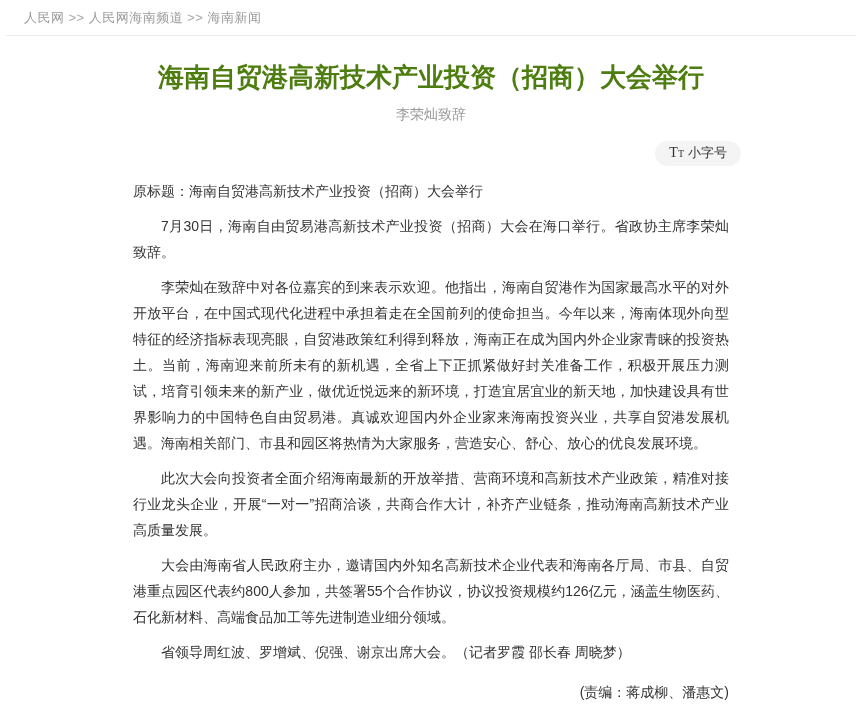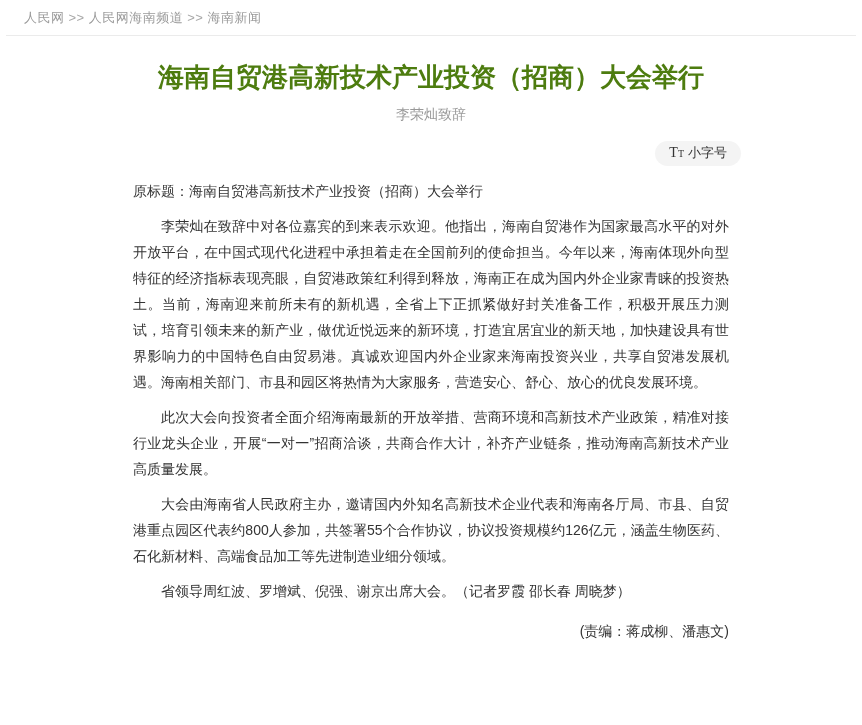--- a/index.html
+++ b/index.html
@@ -118,20 +118,21 @@
   </div>
 
   <div class="tools-row">
     <span class="font-size-pill">
       <span class="t-icon"><span class="t-big">T</span><span class="t-small">T</span></span><span class="pill-label">小字号</span>
     </span>
   </div>
 
   <div class="article-body">
     <p class="original-title">原标题：海南自贸港高新技术产业投资（招商）大会举行</p>
+    <p class="para">7月30日，海南自由贸易港高新技术产业投资（招商）大会在海口举行。省政协主席李荣灿致辞。</p>
     <p class="para">李荣灿在致辞中对各位嘉宾的到来表示欢迎。他指出，海南自贸港作为国家最高水平的对外开放平台，在中国式现代化进程中承担着走在全国前列的使命担当。今年以来，海南体现外向型特征的经济指标表现亮眼，自贸港政策红利得到释放，海南正在成为国内外企业家青睐的投资热土。当前，海南迎来前所未有的新机遇，全省上下正抓紧做好封关准备工作，积极开展压力测试，培育引领未来的新产业，做优近悦远来的新环境，打造宜居宜业的新天地，加快建设具有世界影响力的中国特色自由贸易港。真诚欢迎国内外企业家来海南投资兴业，共享自贸港发展机遇。海南相关部门、市县和园区将热情为大家服务，营造安心、舒心、放心的优良发展环境。</p>
     <p class="para">此次大会向投资者全面介绍海南最新的开放举措、营商环境和高新技术产业政策，精准对接行业龙头企业，开展“一对一”招商洽谈，共商合作大计，补齐产业链条，推动海南高新技术产业高质量发展。</p>
     <p class="para">大会由海南省人民政府主办，邀请国内外知名高新技术企业代表和海南各厅局、市县、自贸港重点园区代表约800人参加，共签署55个合作协议，协议投资规模约126亿元，涵盖生物医药、石化新材料、高端食品加工等先进制造业细分领域。</p>
     <p class="para">省领导周红波、罗增斌、倪强、谢京出席大会。（记者罗霞 邵长春 周晓梦）</p>
     <div class="editor-note">(责编：蒋成柳、潘惠文)</div>
   </div>
 
 </div>
 
 </body></html>

